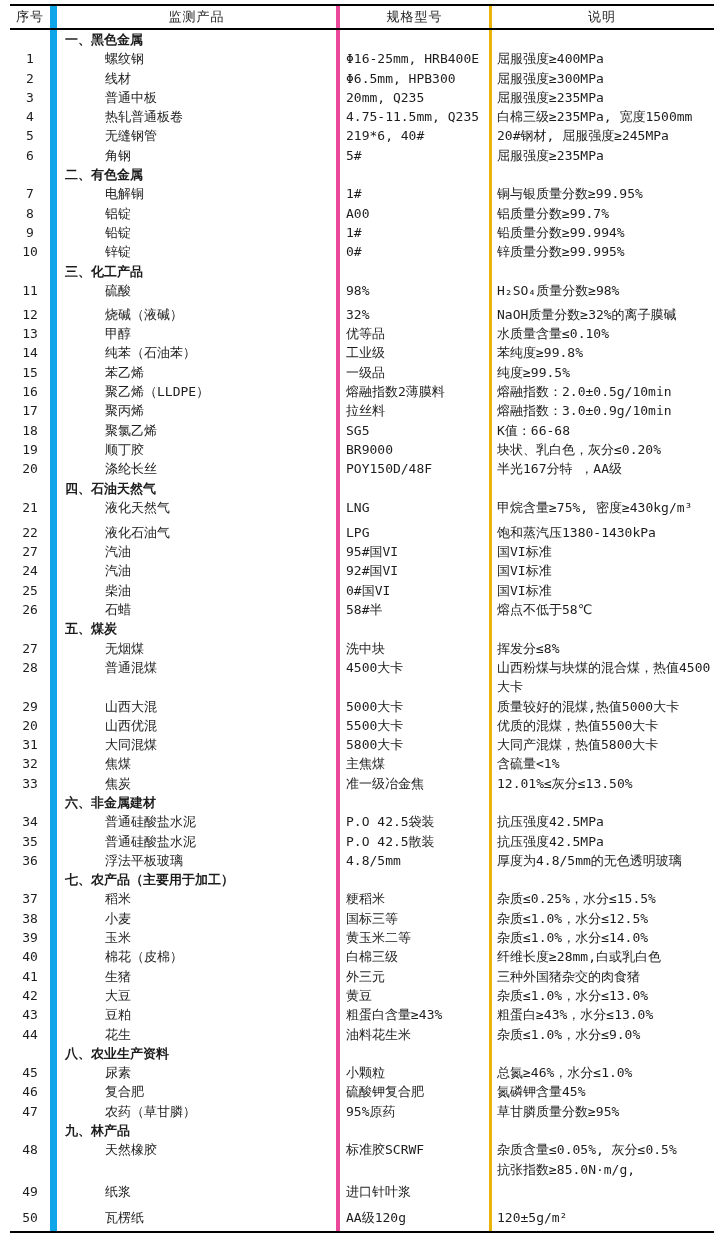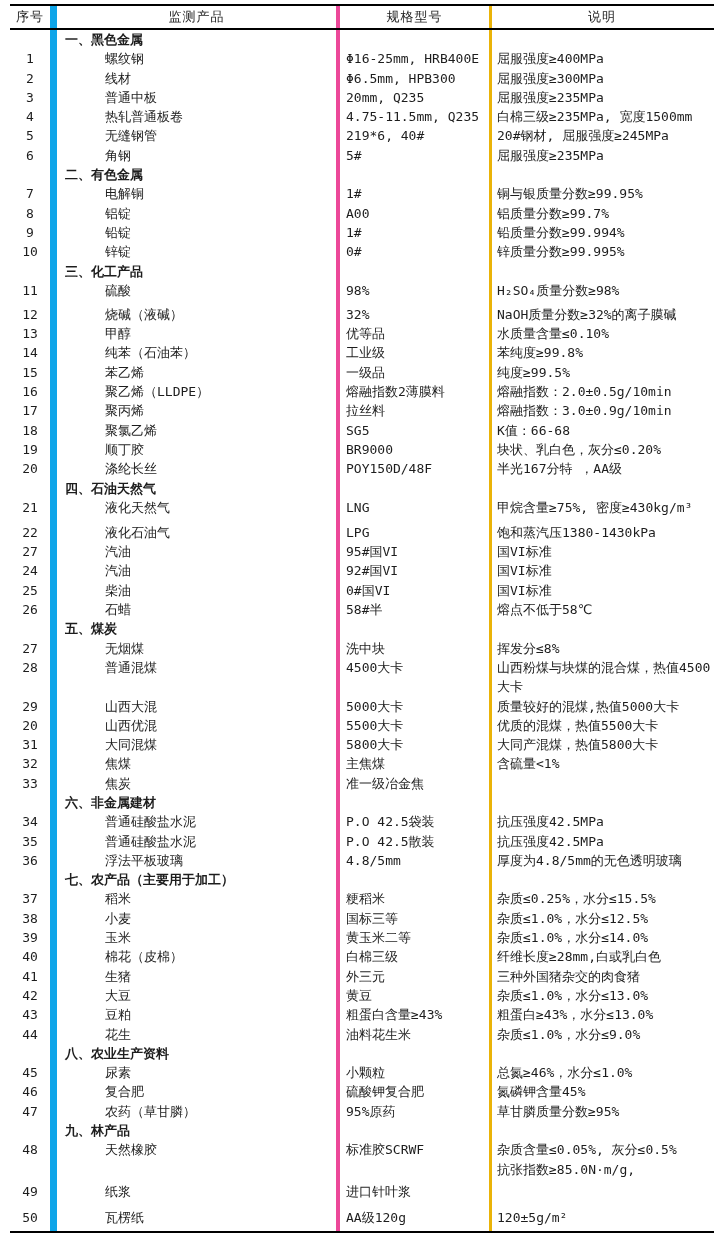--- a/index.html
+++ b/index.html
@@ -283,20 +283,21 @@
         <div class="tr">
           <div class="td c1">32</div>
           <div class="td c2">焦煤</div>
           <div class="td c3">主焦煤</div>
           <div class="td c4">含硫量&lt;1%</div>
         </div>
         <div class="tr">
           <div class="td c1">33</div>
           <div class="td c2">焦炭</div>
           <div class="td c3">准一级冶金焦</div>
+          <div class="td c4">12.01%≤灰分≤13.50%</div>
         </div>
         <div class="tr section">
           <div class="td c1"></div>
           <div class="td c2">六、非金属建材</div>
           <div class="td c3"></div>
           <div class="td c4"></div>
         </div>
         <div class="tr">
           <div class="td c1">34</div>
           <div class="td c2">普通硅酸盐水泥</div>

